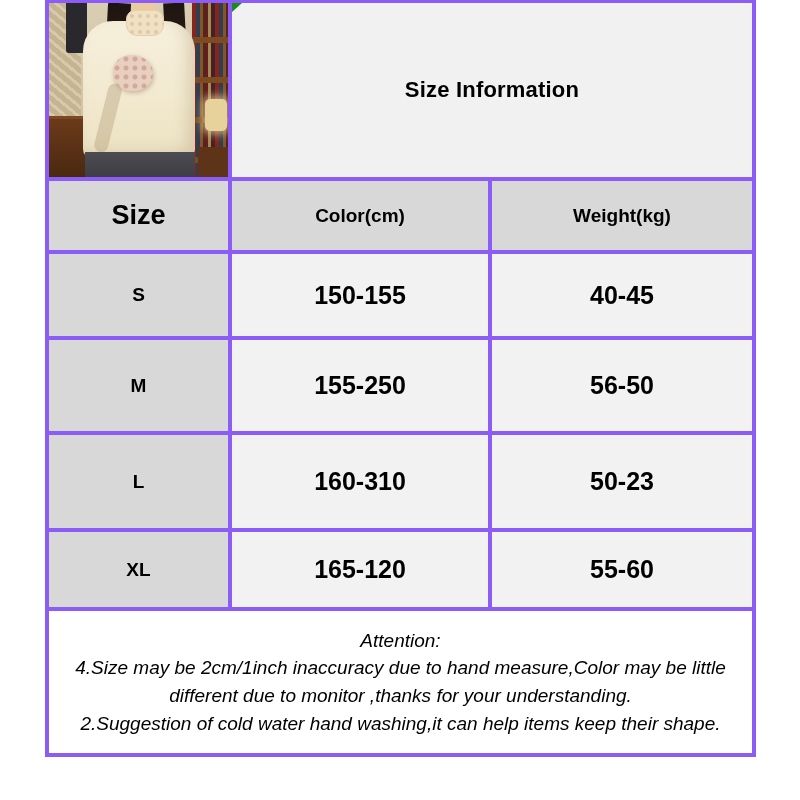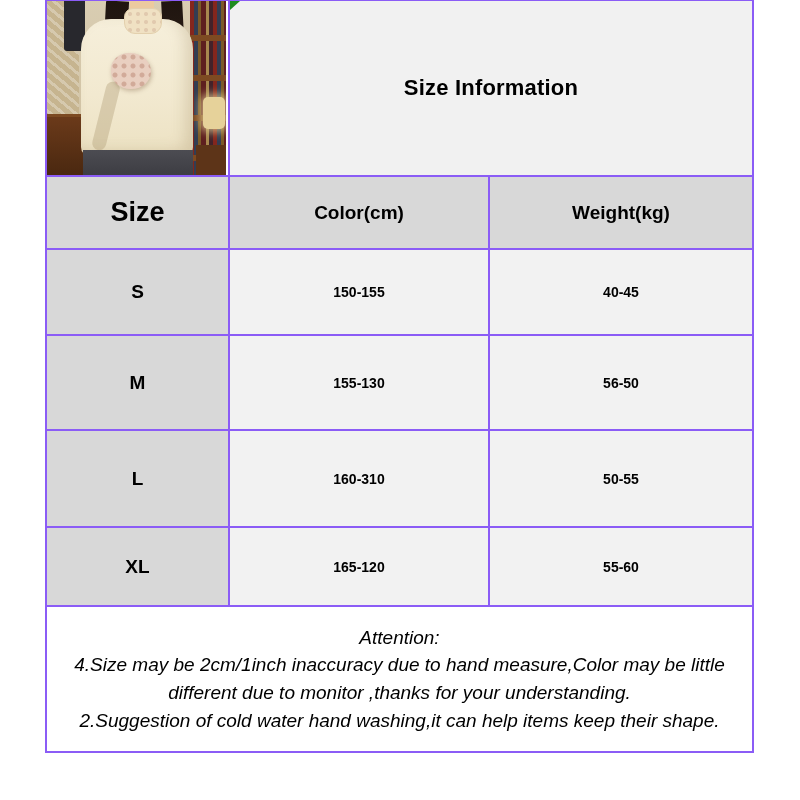--- a/index.html
+++ b/index.html
@@ -17,21 +17,21 @@
     overflow: hidden;
   }
   table.size-sheet {
     position: absolute;
     left: 45px;
     top: -1px;
     border-collapse: collapse;
     table-layout: fixed;
   }
   table.size-sheet td {
-    border: 2px solid #8b5cf6;
+    border: 4px solid #8b5cf6;
     padding: 0;
     text-align: center;
     vertical-align: middle;
     overflow: hidden;
   }
   
   td.title-cell {
     background: #f1f1f1;
     position: relative;
     font-weight: bold;
@@ -56,21 +56,21 @@
   td.col-head.size-head { font-size: 27px; }
   
   td.size-label {
     background: #d8d8d8;
     font-weight: bold;
     font-size: 19px;
   }
   td.data-cell {
     background: #f2f2f2;
     font-weight: bold;
-    font-size: 14px;
+    font-size: 25px;
   }
   
   td.attention-cell {
     background: #ffffff;
     text-align: left;
     vertical-align: top;
     padding: 5px 9px 5px 8px;
     font-size: 19px;
     line-height: 1.45;
     font-style: italic;
@@ -213,28 +213,28 @@
     </tr>
 
     <tr style="height:86px">
       <td class="size-label">S</td>
       <td class="data-cell">150-155</td>
       <td class="data-cell">40-45</td>
     </tr>
 
     <tr style="height:95px">
       <td class="size-label">M</td>
-      <td class="data-cell">155-130</td>
+      <td class="data-cell">155-250</td>
       <td class="data-cell">56-50</td>
     </tr>
 
     <tr style="height:97px">
       <td class="size-label">L</td>
       <td class="data-cell">160-310</td>
-      <td class="data-cell">50-55</td>
+      <td class="data-cell">50-23</td>
     </tr>
 
     <tr style="height:79px">
       <td class="size-label">XL</td>
       <td class="data-cell">165-120</td>
       <td class="data-cell">55-60</td>
     </tr>
 
     <tr style="height:146px">
       <td class="attention-cell" colspan="3">

